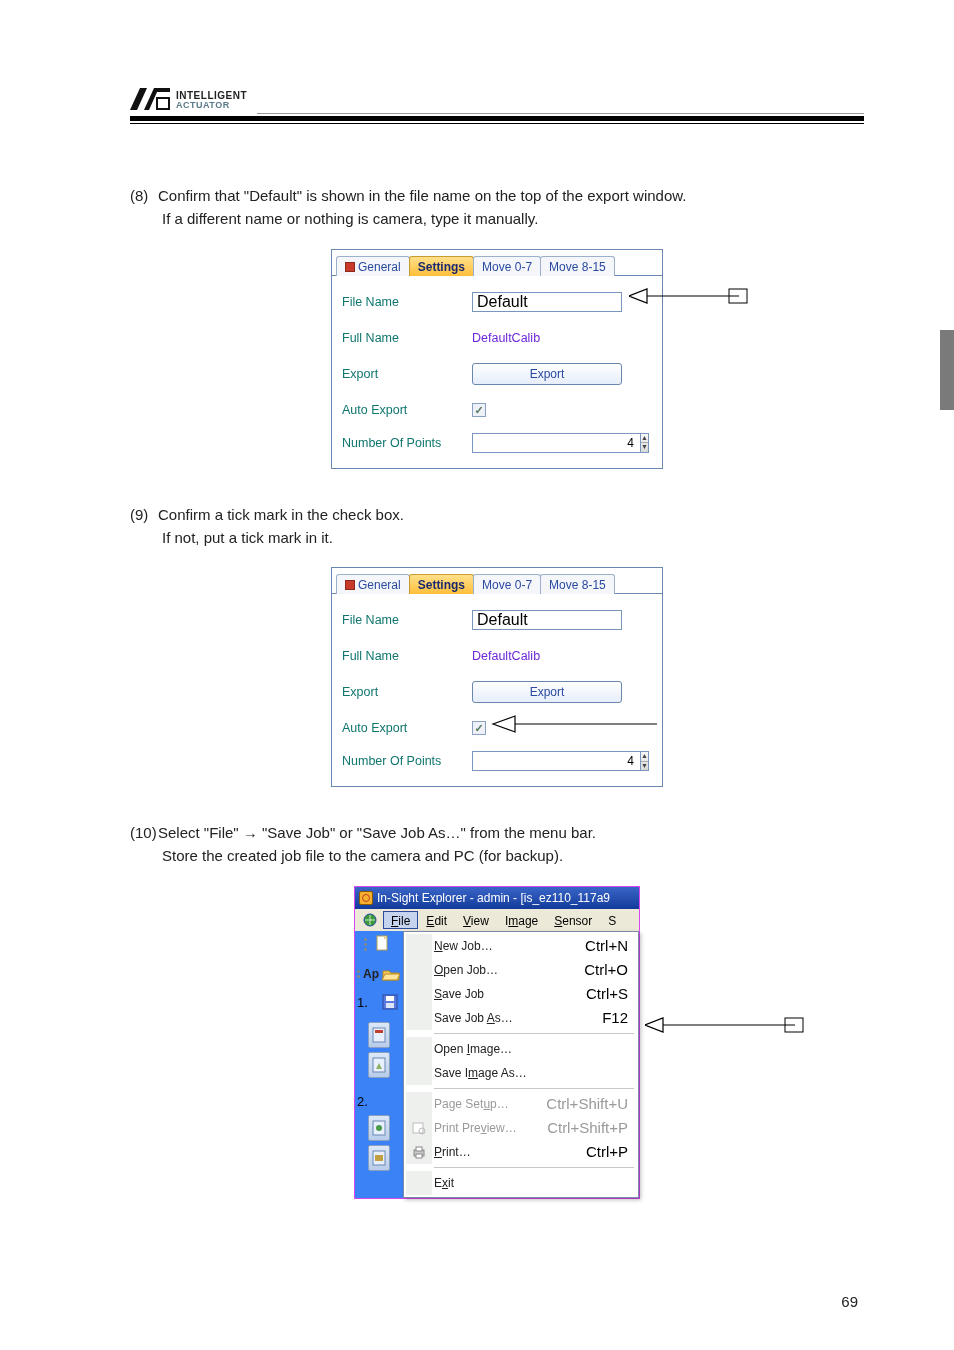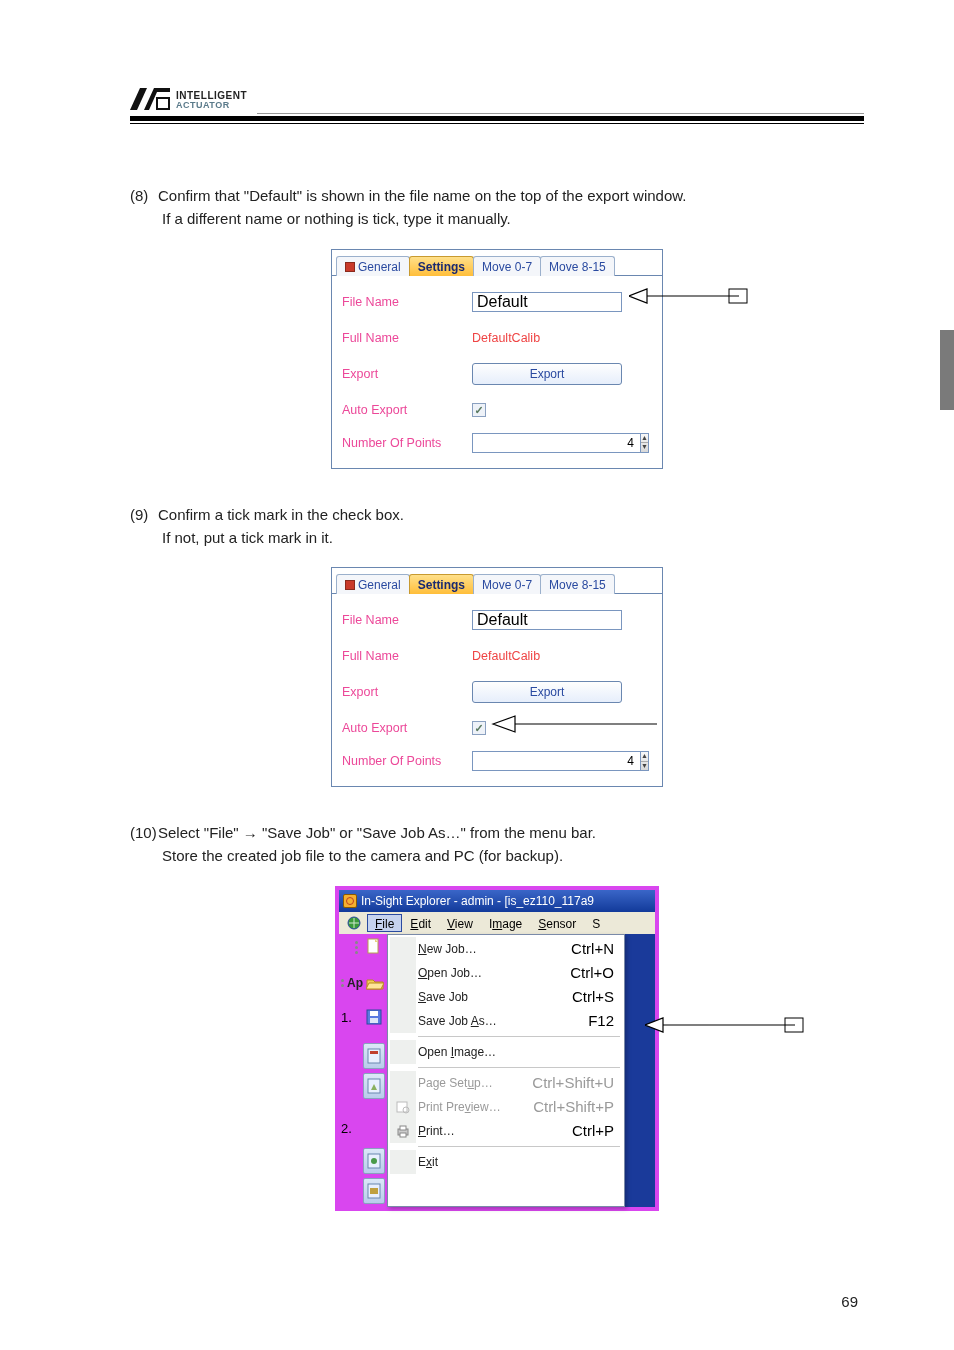--- a/index.html
+++ b/index.html
@@ -85,26 +85,26 @@
     display:inline-block; width:10px; height:10px; background:#c93a2a; border:1px solid #8a2a1d; margin-right:3px; vertical-align:-1px;
   }
   .tab.active {
     background: linear-gradient(#ffe08a,#ffbe3a);
     color:#1a2a70;
     font-weight:bold;
     border-color:#c89a30;
   }
   .panel-body { padding: 8px 10px 10px 10px; }
   .prow { display:flex; align-items:center; height:36px; }
-  .plabel { width:130px; color:#ec4899; }
+  .plabel { width:130px; color:#0f766e; }
   .pval { flex:1; }
   .textbox {
     width: 150px; height:20px; border:1px solid #7a96bf; background:#fff; padding:1px 4px; font-size:16px; font-family:inherit;
   }
-  .readonly-text { color:#ef4444; }
+  .readonly-text { color:#6d28d9; }
   .winbtn {
     width:150px; height:22px;
     border:1px solid #6a87b0;
     background: linear-gradient(#fefefe,#e6eefb);
     font-size:12px; color:#2a4aa0;
     border-radius:3px;
   }
   .checkbox {
     width:14px; height:14px; border:1px solid #8aa0c0; background:#eef2f8; display:inline-flex; align-items:center; justify-content:center;
   }
@@ -122,25 +122,25 @@
   .spinbox .spbtns div:last-child{border-bottom:none;}
 
   .callout {
     position:absolute;
     pointer-events:none;
   }
   .callout svg { display:block; }
 
   
   .isx-window {
-    width: 324px;
+    width: 286px;
     font-family:"Tahoma","MS Sans Serif",sans-serif;
     font-size:12px;
-    border:4px solid #d946ef;
-    background:#d946ef;
+    border:1px solid #d946ef;
+    background:#3b82f6;
   }
   .titlebar {
     height:22px;
     background: linear-gradient(#3a66c8,#123a9a);
     color:#fff;
     display:flex; align-items:center;
     padding:0 4px;
     gap:4px;
     font-size:12px;
   }
@@ -151,21 +151,21 @@
   .menubar {
     height:22px; background:#ece9d8; display:flex; align-items:center; padding-left:2px;
   }
   .mitem {
     padding:3px 8px 0 8px; color:#000;
   }
   .mitem u { text-decoration:underline; }
   .mitem.active { background:#c6d3ef; border:1px solid #2a4aa0; padding:2px 7px 0 7px;}
   .mitem.last-s { padding-right:4px; }
   .isx-left {
-    width:48px; padding:3px 2px; display:flex; flex-direction:column; align-items:flex-end; gap:10px;
+    width:48px; padding:3px 2px; display:flex; flex-direction:column; align-items:center; gap:4px;
   }
   .tb-ico {
     width:22px;height:20px; border:1px solid rgba(0,0,0,0); display:flex;align-items:center;justify-content:center;font-size:14px;
   }
   .tb-ico.newdoc{color:#c4a030;}
   .tb-ico.open{color:#d9a030;}
   .tb-ico.save{color:#4a6ac0;}
   .steps-col { display:flex; flex-direction:column; align-items:flex-start; gap:2px; margin-top:2px;}
   .step-ico { width:22px;height:26px;border:1px solid #8aa0c0;background:linear-gradient(#dce8f8,#b8cceb);border-radius:2px;display:flex;align-items:center;justify-content:center;font-size:12px;color:#2a4aa0;}
   .step-num { font-family:Arial; font-size:13px; color:#000; margin-top:2px;}
@@ -228,21 +228,21 @@
       <div class="rules-wrap">
         <div style="height:1px;background:#999;margin-bottom:0;margin-top:10px;"></div>
       </div>
     </div>
     <hr class="rule-thick">
     <hr class="rule-thin">
   </div>
 
   <div class="step">
     <span class="num">(8)</span><span class="body">Confirm that "Default" is shown in the file name on the top of the export window.</span>
-    <span class="cont">If a different name or nothing is tick, type it manually.</span>
+    <span class="cont">If a different name or nothing is camera, type it manually.</span>
   </div>
 
   <div class="figure fig-center" style="position:relative;">
     <div class="panel">
       <div class="tabstrip">
         <div class="tab"><span class="redbox"></span><span>General</span></div>
         <div class="tab active"><span>Settings</span></div>
         <div class="tab"><span>Move 0-7</span></div>
         <div class="tab"><span>Move 8-15</span></div>
       </div>
@@ -455,20 +455,25 @@
             <div class="fm-iconcell"></div>
             <div class="fm-label">Save Job <u>A</u>s…</div>
             <div class="fm-accel">F12</div>
           </div>
           <div class="fm-sep"></div>
           <div class="fm-row">
             <div class="fm-iconcell"></div>
             <div class="fm-label">Open <u>I</u>mage…</div>
             <div class="fm-accel"></div>
           </div>
+          <div class="fm-row">
+            <div class="fm-iconcell"></div>
+            <div class="fm-label">Save I<u>m</u>age As…</div>
+            <div class="fm-accel"></div>
+          </div>
           <div class="fm-sep"></div>
           <div class="fm-row disabled">
             <div class="fm-iconcell"></div>
             <div class="fm-label">Page Set<u>u</u>p…</div>
             <div class="fm-accel">Ctrl+Shift+U</div>
           </div>
           <div class="fm-row disabled">
             <div class="fm-iconcell">
                 <span class="mini-ico preview">
               <svg width="14" height="14">

